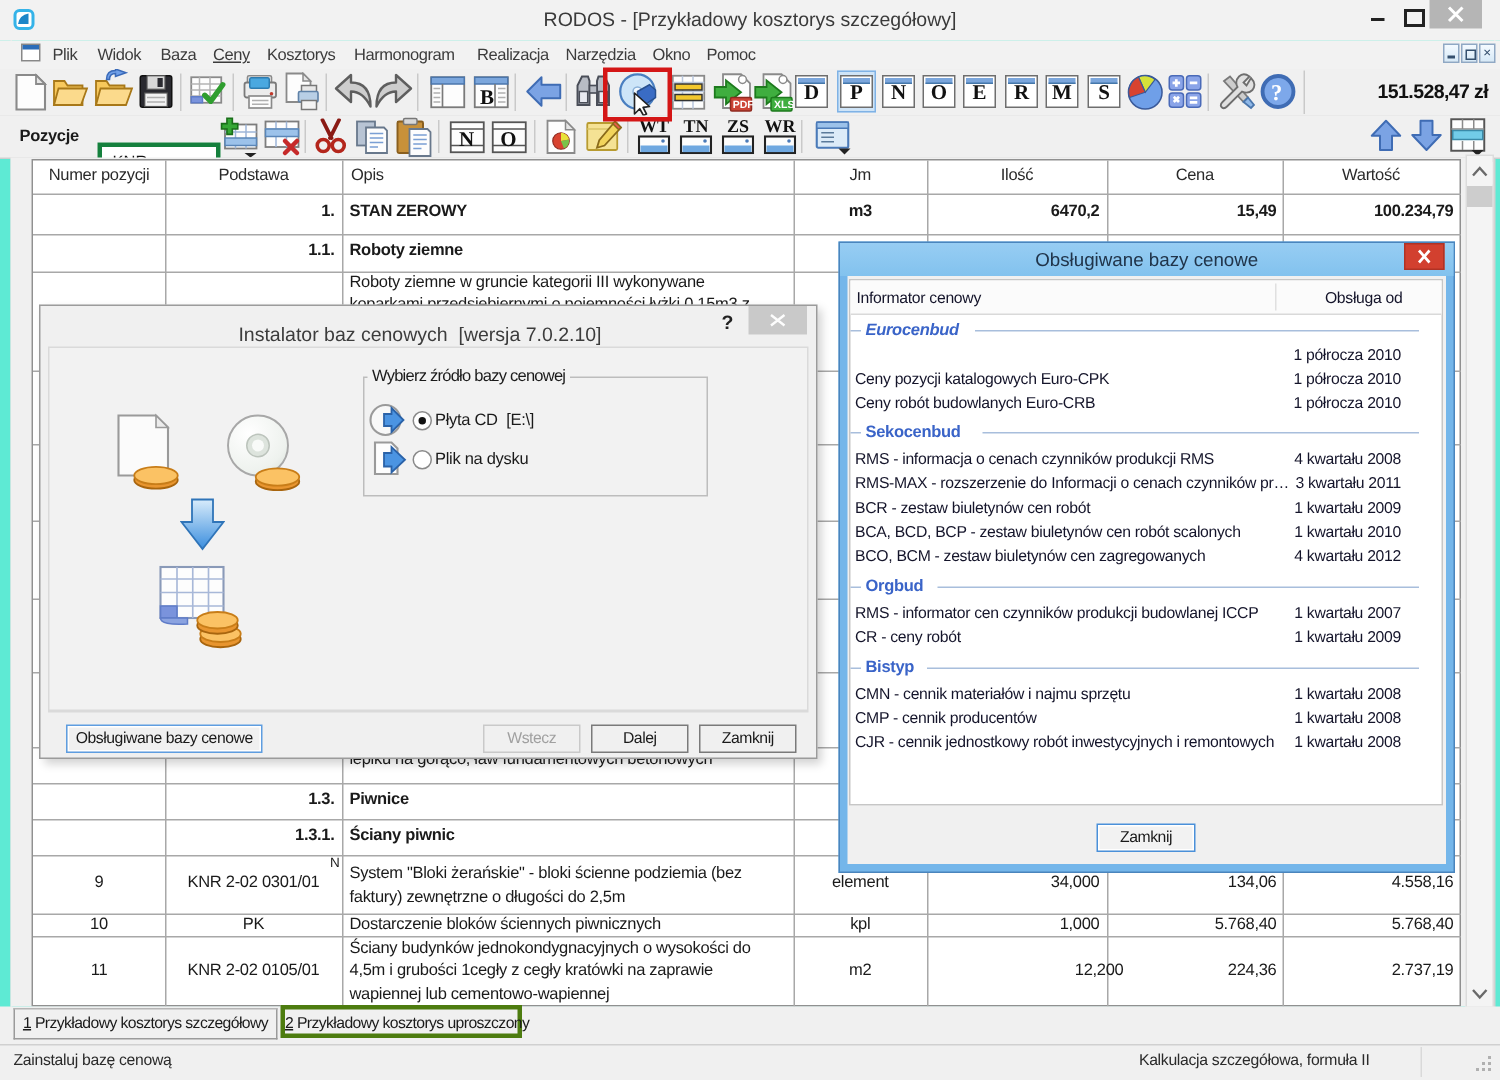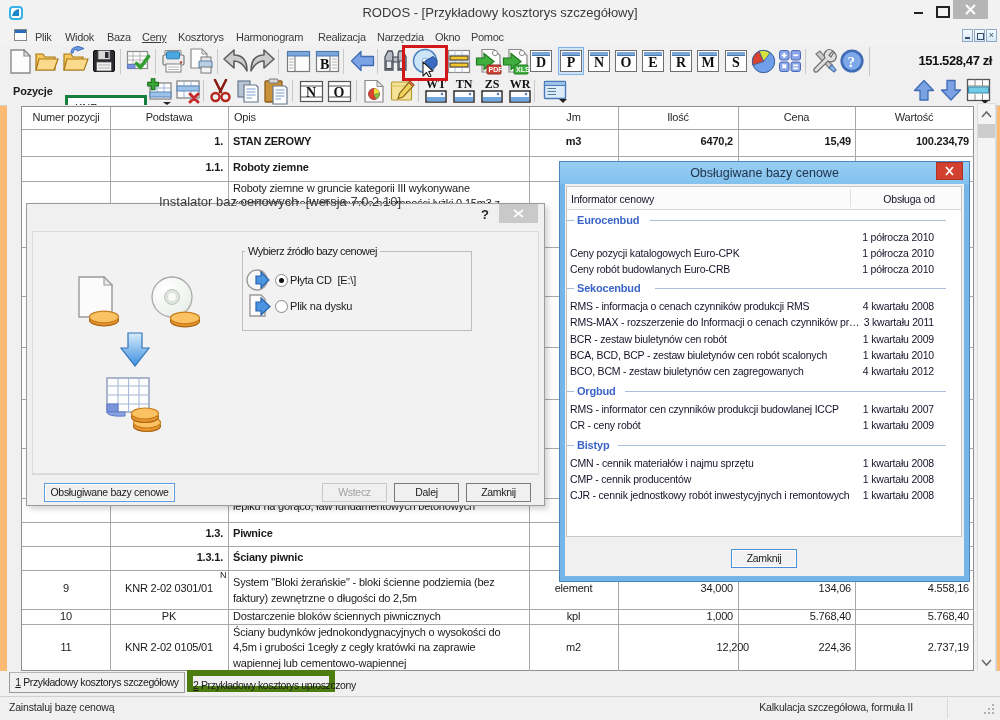--- a/index.html
+++ b/index.html
@@ -1,18 +1,18 @@
 <!DOCTYPE html>
 <html><head>
 <meta charset="utf-8">
 <style>
 html,body{margin:0;padding:0;}
 body{width:1000px;height:720px;overflow:hidden;font-family:"Liberation Sans",sans-serif;background:#efefef;}
 .ab{position:absolute;}
-#app{position:relative;width:1000px;height:720px;background:#fdba74;}
+#app{position:relative;width:1000px;height:720px;background:#5eead4;}
 .nav{font-size:11px;letter-spacing:-0.3px;color:#3c3c3c;top:31px;white-space:nowrap;}
 .sep1{top:49px;height:25px;width:1px;background:#c9c9c9;}
 .sep2{top:80px;height:22px;width:1px;background:#c9c9c9;}
 .navy{color:#0f0fb4;font-weight:bold;}
 .cellt{font-size:11px;letter-spacing:-0.2px;color:#1a1a1a;white-space:nowrap;}
 .vline{background:#a8a8a8;width:1px;top:107px;height:564px;}
 .hline{background:#a8a8a8;height:1px;left:22px;width:952px;}
 .r{text-align:right;}
 .c{text-align:center;}
 .lbtn{width:22px;height:22px;top:50px;background:#fff;border:1px solid #6e6e6e;box-sizing:border-box;}
@@ -466,39 +466,39 @@
 <div class="ab" style="left:978px;top:108px;width:17px;height:15px;background:#f4f4f4;"><svg width="17" height="15">
         <path d="M4 9 L8.5 4 L13 9" stroke="#6a6a6a" stroke-width="1.6" fill="none"></path>
       </svg></div>
 <div class="ab" style="left:978px;top:124px;width:17px;height:14px;background:#cdcdcd;"></div>
 <div class="ab" style="left:978px;top:655px;width:17px;height:15px;"><svg width="17" height="15">
         <path d="M4 5 L8.5 10 L13 5" stroke="#6a6a6a" stroke-width="1.6" fill="none"></path>
       </svg></div>
 
 <div class="ab" style="left:0;top:671px;width:1000px;height:25px;background:#f0f0f0;"></div>
 <div class="ab" style="left:9px;top:672px;width:176px;height:21px;background:#f0f0f0;border:1px solid #9a9a9a;border-top-color:#b5b5b5;box-sizing:border-box;font-size:10.5px;letter-spacing:-0.4px;color:#1a1a1a;text-align:center;line-height:19px;white-space:nowrap;"><span style="text-decoration:underline;">1</span> Przykładowy kosztorys szczegółowy</div>
-<div class="ab" style="left:187px;top:670px;width:148px;height:22px;background:#f0f0f0;border:6px solid #4d7c0f;box-sizing:border-box;font-size:10.5px;letter-spacing:-0.4px;color:#1a1a1a;text-align:center;line-height:19px;white-space:nowrap;"><span style="text-decoration:underline;">2</span> Przykładowy kosztorys uproszczony</div>
+<div class="ab" style="left:187px;top:670px;width:161px;height:22px;background:#f0f0f0;border:3px solid #4d7c0f;box-sizing:border-box;font-size:10.5px;letter-spacing:-0.4px;color:#1a1a1a;text-align:center;line-height:19px;white-space:nowrap;"><span style="text-decoration:underline;">2</span> Przykładowy kosztorys uproszczony</div>
 
 <div class="ab" style="left:0;top:696px;width:1000px;height:24px;background:#f0f0f0;border-top:1px solid #d0d0d0;"></div>
 <div class="ab" style="left:9px;top:701px;font-size:10.5px;letter-spacing:-0.2px;color:#2a2a2a;">Zainstaluj bazę cenową</div>
 <div class="ab r" style="left:713px;top:701px;width:200px;font-size:10.5px;letter-spacing:-0.2px;color:#2a2a2a;">Kalkulacja szczegółowa, formuła II</div>
 <div class="ab" style="left:947px;top:698px;width:1px;height:20px;background:#d9d9d9;"></div>
 <svg class="ab" style="left:984px;top:704px;" width="12" height="12">
       <g fill="#b0b0b0">
         <rect x="8" y="0" width="2" height="2"></rect>
         <rect x="4" y="4" width="2" height="2"></rect>
         <rect x="8" y="4" width="2" height="2"></rect>
         <rect x="0" y="8" width="2" height="2"></rect>
         <rect x="4" y="8" width="2" height="2"></rect>
         <rect x="8" y="8" width="2" height="2"></rect>
       </g>
     </svg>
 
 <div class="ab" style="left:26px;top:203px;width:519px;height:303px;background:#f0f0f0;border:1px solid #9b9b9b;box-sizing:border-box;box-shadow:3px 3px 6px rgba(0,0,0,0.18);"></div>
-<div class="ab" style="left:26px;top:194px;width:508px;text-align:center;font-size:13px;color:#3c3c3c;">Instalator baz cenowych&nbsp; [wersja 7.0.2.10]</div>
+<div class="ab" style="left:26px;top:215px;width:508px;text-align:center;font-size:13px;color:#3c3c3c;">Instalator baz cenowych&nbsp; [wersja 7.0.2.10]</div>
 <div class="ab" style="left:481px;top:207px;font-size:13px;font-weight:bold;color:#222;">?</div>
 <div class="ab" style="left:499px;top:204px;width:39px;height:19px;background:#c9c9c9;">
   <svg width="39" height="19">
         <path d="M15 6 L24 13 M24 6 L15 13" stroke="#fdfdfd" stroke-width="1.6"></path>
       </svg>
 </div>
 <div class="ab" style="left:32px;top:231px;width:507px;height:243px;background:#f2f2f2;border:1px solid #dadada;box-sizing:border-box;"></div>
 
 <svg class="ab" style="left:77px;top:275px;" width="46" height="52" viewBox="0 0 46 52">
   <path d="M2 2 L27 2 L35 10 L35 42 L2 42 Z" fill="#fbfbfb" stroke="#9a9a9a" stroke-width="1.4"></path>
@@ -574,21 +574,21 @@
 </div>
 <div class="ab" style="left:565px;top:184px;width:399px;height:392px;background:#f0f0f0;"></div>
 <div class="ab" style="left:566px;top:186px;width:396px;height:351px;background:#fff;border:1px solid #c6c6c6;box-sizing:border-box;"></div>
 
 <div class="ab" style="left:567px;top:187px;width:394px;height:22px;background:#fbfbfb;border-bottom:1px solid #d9d9d9;"></div>
 <div class="ab" style="left:850px;top:189px;width:1px;height:18px;background:#e0e0e0;"></div>
 <div class="ab" style="left:571px;top:193px;font-size:10.5px;letter-spacing:-0.2px;color:#14142a;">Informator cenowy</div>
 <div class="ab r" style="left:815px;top:193px;width:120px;font-size:10.5px;letter-spacing:-0.2px;color:#14142a;">Obsługa od</div>
 
 <div class="ab" style="left:567px;top:219.5px;width:7px;height:1px;background:#a8bedc;"></div>
-<div class="ab d2sec" style="top:212px;">Eurocenbud</div>
+<div class="ab d2sec" style="top:212px;font-style:italic;">Eurocenbud</div>
 <div class="ab secline" style="left:650px;top:219.5px;width:296px;"></div>
     <div class="ab d2date" style="top:229px;">1 półrocza 2010</div>
 <div class="ab d2row" style="top:245px;">Ceny pozycji katalogowych Euro-CPK</div>
     <div class="ab d2date" style="top:245px;">1 półrocza 2010</div>
 <div class="ab d2row" style="top:261px;">Ceny robót budowlanych Euro-CRB</div>
     <div class="ab d2date" style="top:261px;">1 półrocza 2010</div>
 <div class="ab" style="left:567px;top:287.5px;width:7px;height:1px;background:#a8bedc;"></div>
 <div class="ab d2sec" style="top:280px;">Sekocenbud</div>
 <div class="ab secline" style="left:655px;top:287.5px;width:291px;"></div>
 <div class="ab d2row" style="top:298px;">RMS - informacja o cenach czynników produkcji RMS</div>

